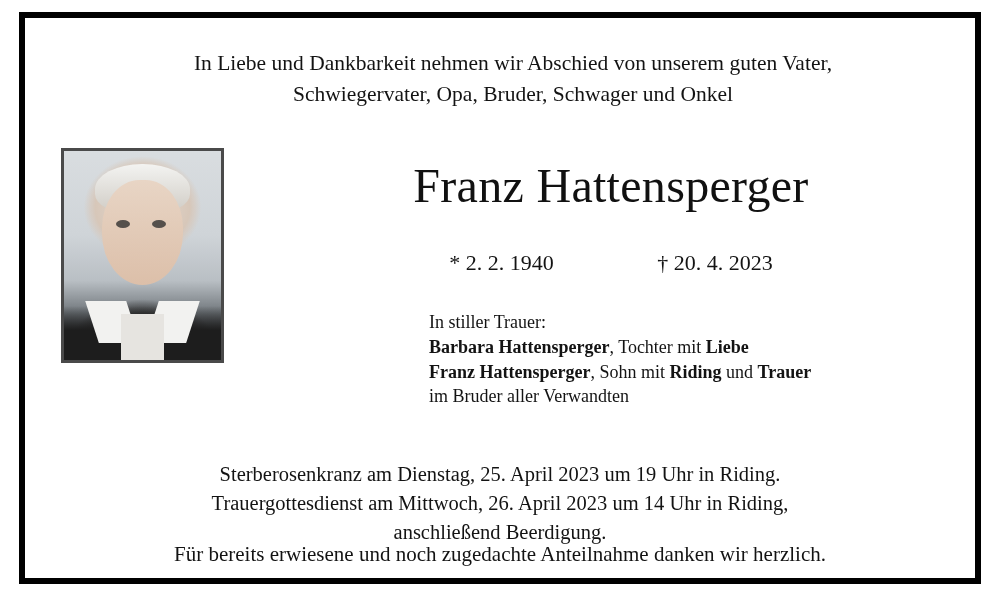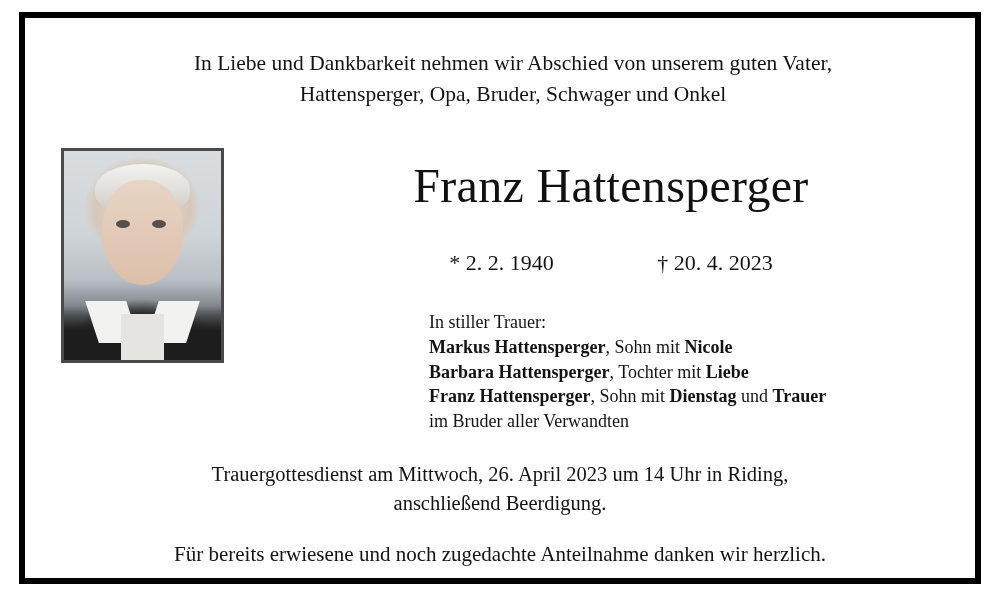--- a/index.html
+++ b/index.html
@@ -185,21 +185,21 @@
   }
 </style>
 </head>
 <body>
 
 <div class="notice">
   <div class="inner">
 
     <div class="intro">
       <span class="line">In Liebe und Dankbarkeit nehmen wir Abschied von unserem guten Vater,</span>
-      <span class="line">Hattensperger, Opa, Bruder, Schwager und Onkel</span>
+      <span class="line">Schwiegervater, Opa, Bruder, Schwager und Onkel</span>
     </div>
 
     <div class="portrait">
       <div class="photo">
         <div class="hair"></div>
         <div class="face"></div>
         <div class="eye-l"></div>
         <div class="eye-r"></div>
         <div class="jacket"></div>
         <div class="collar-l"></div>
@@ -211,30 +211,30 @@
     <div class="name">Franz Hattensperger</div>
 
     <div class="dates">
       <span class="birth">* 2. 2. 1940</span>
       <span class="death">† 20. 4. 2023</span>
     </div>
 
     <div class="mourners">
       <span class="row">In stiller Trauer:</span>
 
-      <span class="row"><b>Markus Hattensperger</b><span>, Sohn mit </span><b>Nicole</b></span>
 
       <span class="row"><b>Barbara Hattensperger</b><span>, Tochter mit </span><b>Liebe</b></span>
 
-      <span class="row"><b>Franz Hattensperger</b><span>, Sohn mit </span><b>Dienstag</b><span> und </span><b>Trauer</b></span>
+      <span class="row"><b>Franz Hattensperger</b><span>, Sohn mit </span><b>Riding</b><span> und </span><b>Trauer</b></span>
 
       <span class="row">im Bruder aller Verwandten</span>
     </div>
 
     <div class="services">
+      <span class="line">Sterberosenkranz am Dienstag, 25. April 2023 um 19 Uhr in Riding.</span>
       <span class="line">Trauergottesdienst am Mittwoch, 26. April 2023 um 14 Uhr in Riding,</span>
       <span class="line">anschließend Beerdigung.</span>
     </div>
 
     <div class="thanks">Für bereits erwiesene und noch zugedachte Anteilnahme danken wir herzlich.</div>
 
   </div>
 </div>
 
 </body></html>

